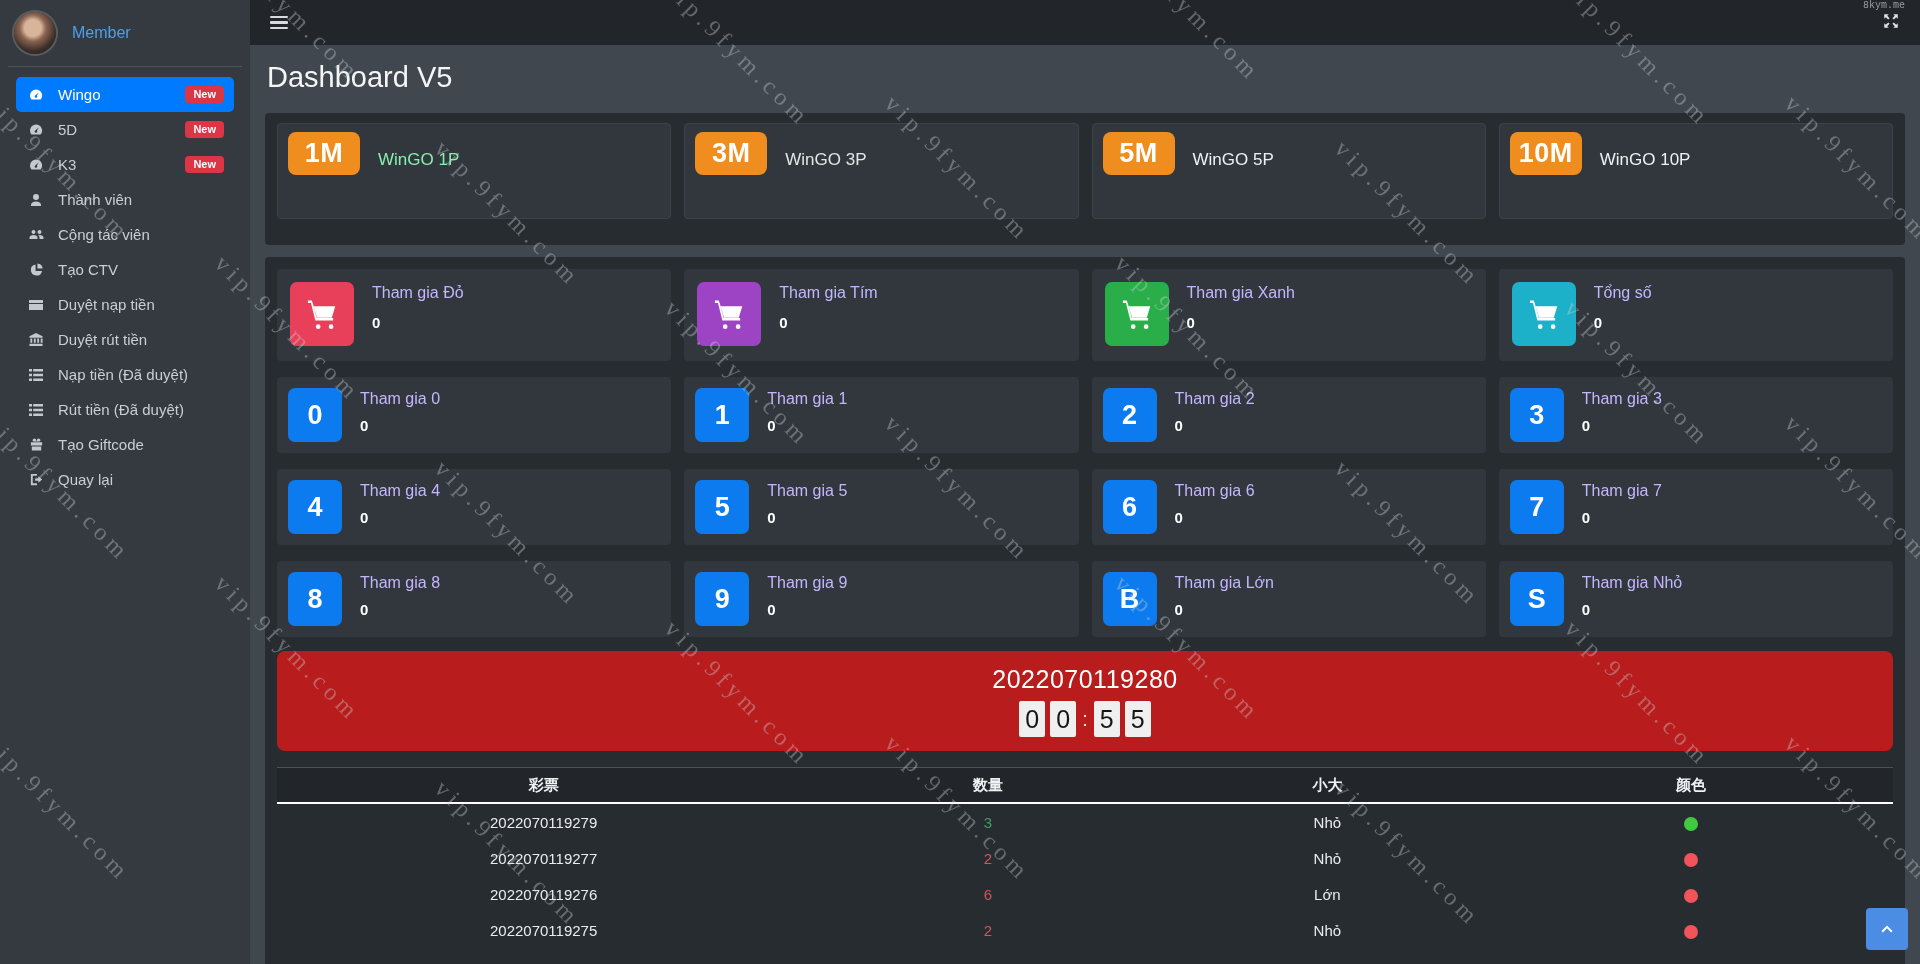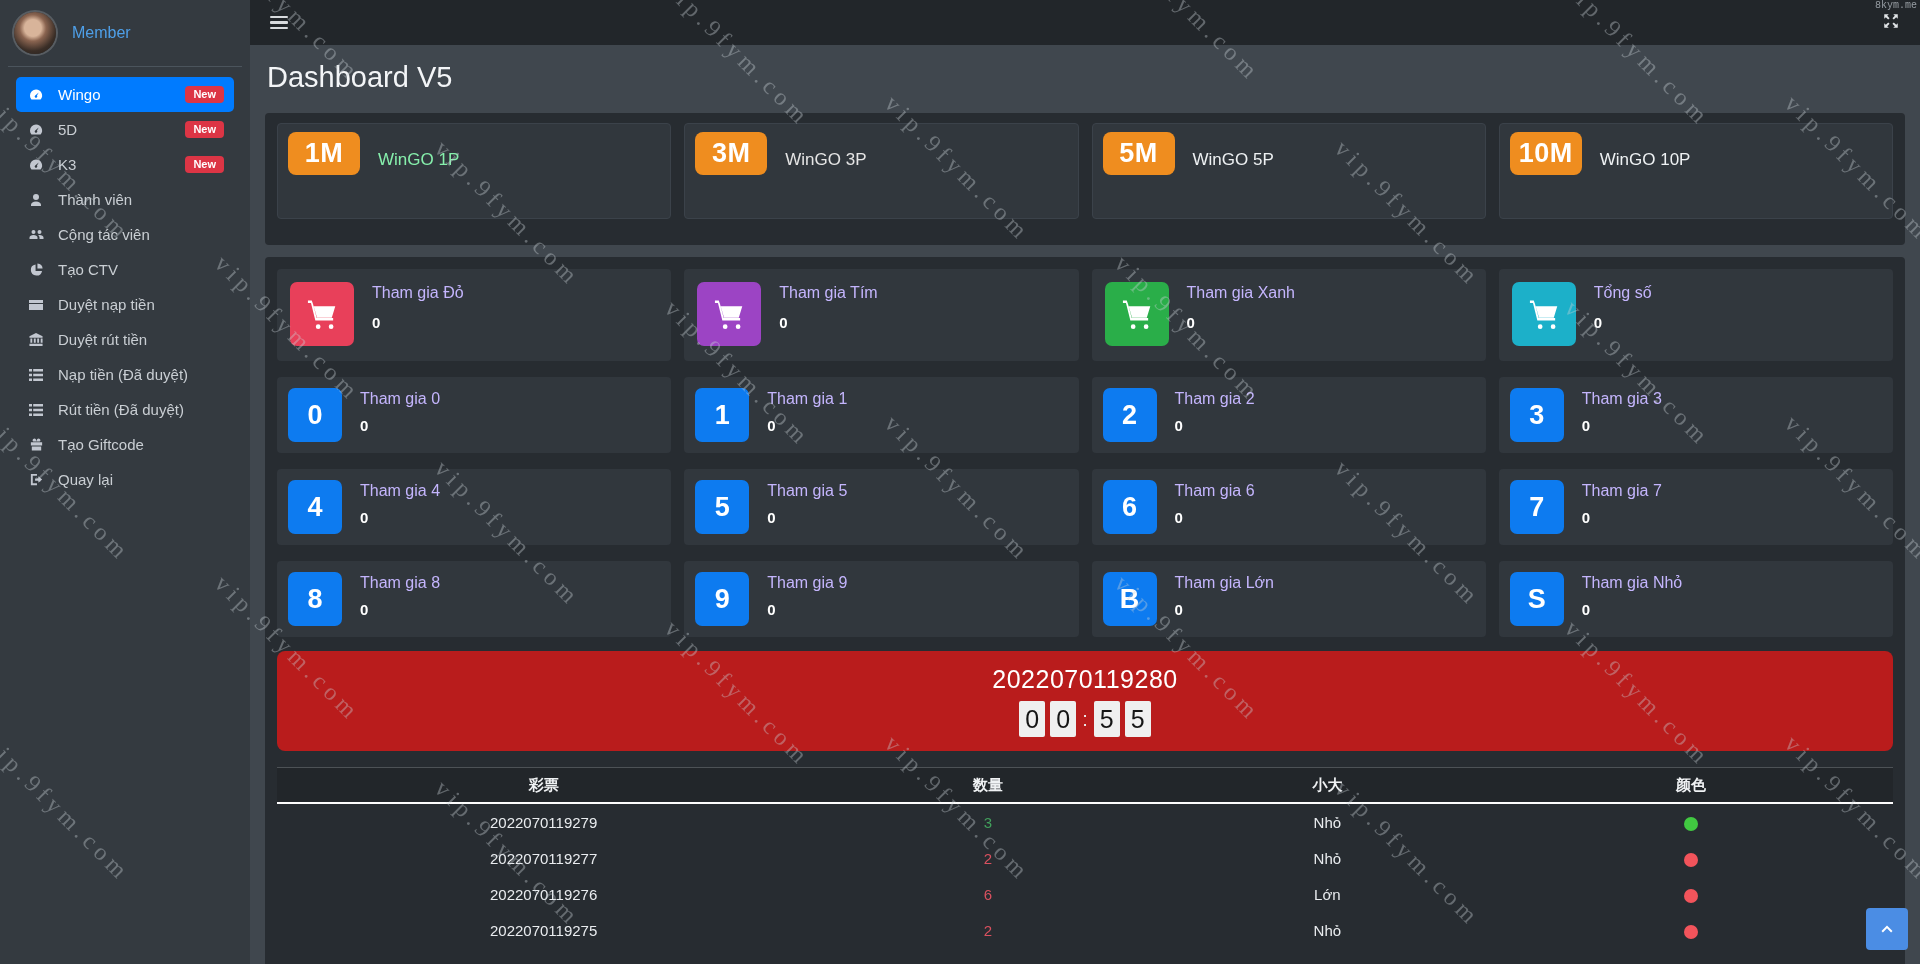--- a/index.html
+++ b/index.html
@@ -19,21 +19,21 @@
   .mi-icon{width:20px;height:16px;margin-right:12px;flex:0 0 20px;display:inline-flex;align-items:center;justify-content:center;color:#c2c7d0;}
   .menu-item.active .mi-icon{color:#fff;}
   .mi-label{white-space:nowrap;}
   .badge-new{margin-left:auto;background:#dc3545;color:#fff;font-size:11px;font-weight:bold;padding:3px 8px;border-radius:4px;line-height:1;}
 
   
   .main{flex:1;display:flex;flex-direction:column;height:100%;min-width:0;}
   .navbar{flex:0 0 45px;height:45px;background:#22262a;display:flex;align-items:center;padding:0 18px;position:relative;}
   .hamburger{background:none;border:0;cursor:pointer;padding:4px 2px;display:flex;flex-direction:column;gap:3px;}
   .hamburger i{display:block;width:18px;height:2.5px;background:#d8dbde;border-radius:1px;}
-  .corner-note{position:absolute;top:0;right:3px;font-size:10px;color:#979da3;font-family:"Liberation Mono",monospace;}
+  .corner-note{position:absolute;top:0;right:15px;font-size:10px;color:#979da3;font-family:"Liberation Mono",monospace;}
   .fullscreen-btn{margin-left:auto;background:none;border:0;cursor:pointer;color:#e2e5e8;padding:2px;}
 
   .content{flex:1;padding:0 15px;overflow:hidden;}
   .page-title{color:#f3f5f7;font-size:29px;font-weight:400;margin:14px 2px 18px;line-height:36px;}
 
   .panel{background:#272c31;border-radius:4px;}
   .panel-wingo{padding:10px 12px 26px;margin-bottom:12px;}
   .panel-main{padding:12px;height:900px;box-sizing:border-box;}
 
   .cards-grid{display:grid;grid-template-columns:repeat(4,1fr);gap:13px;}

